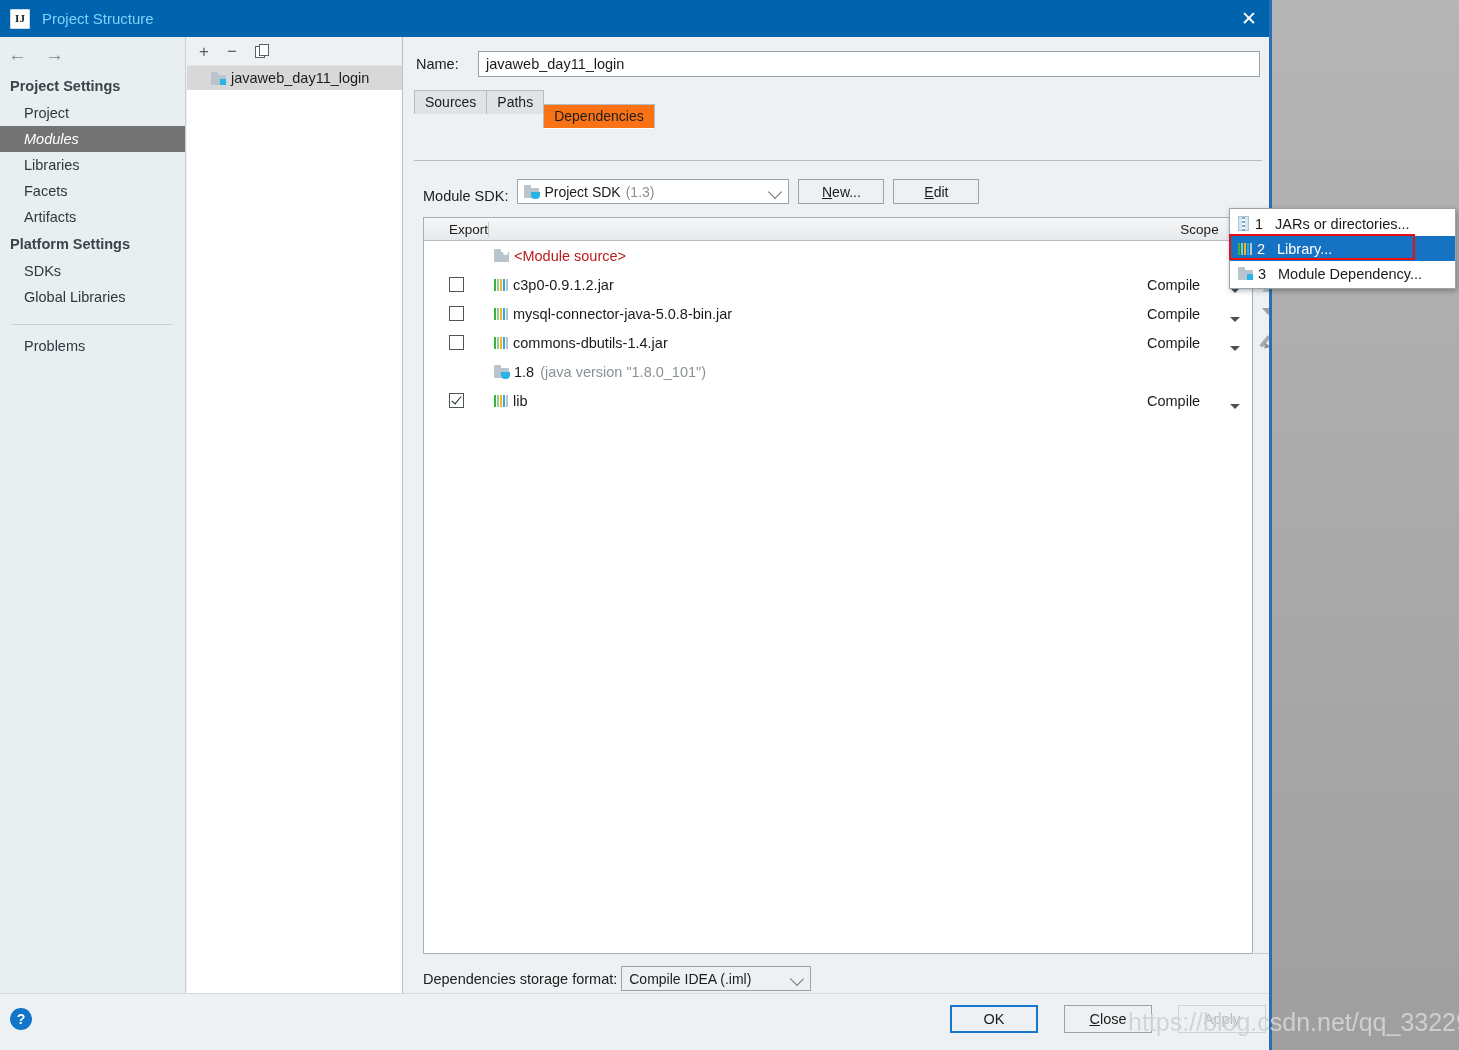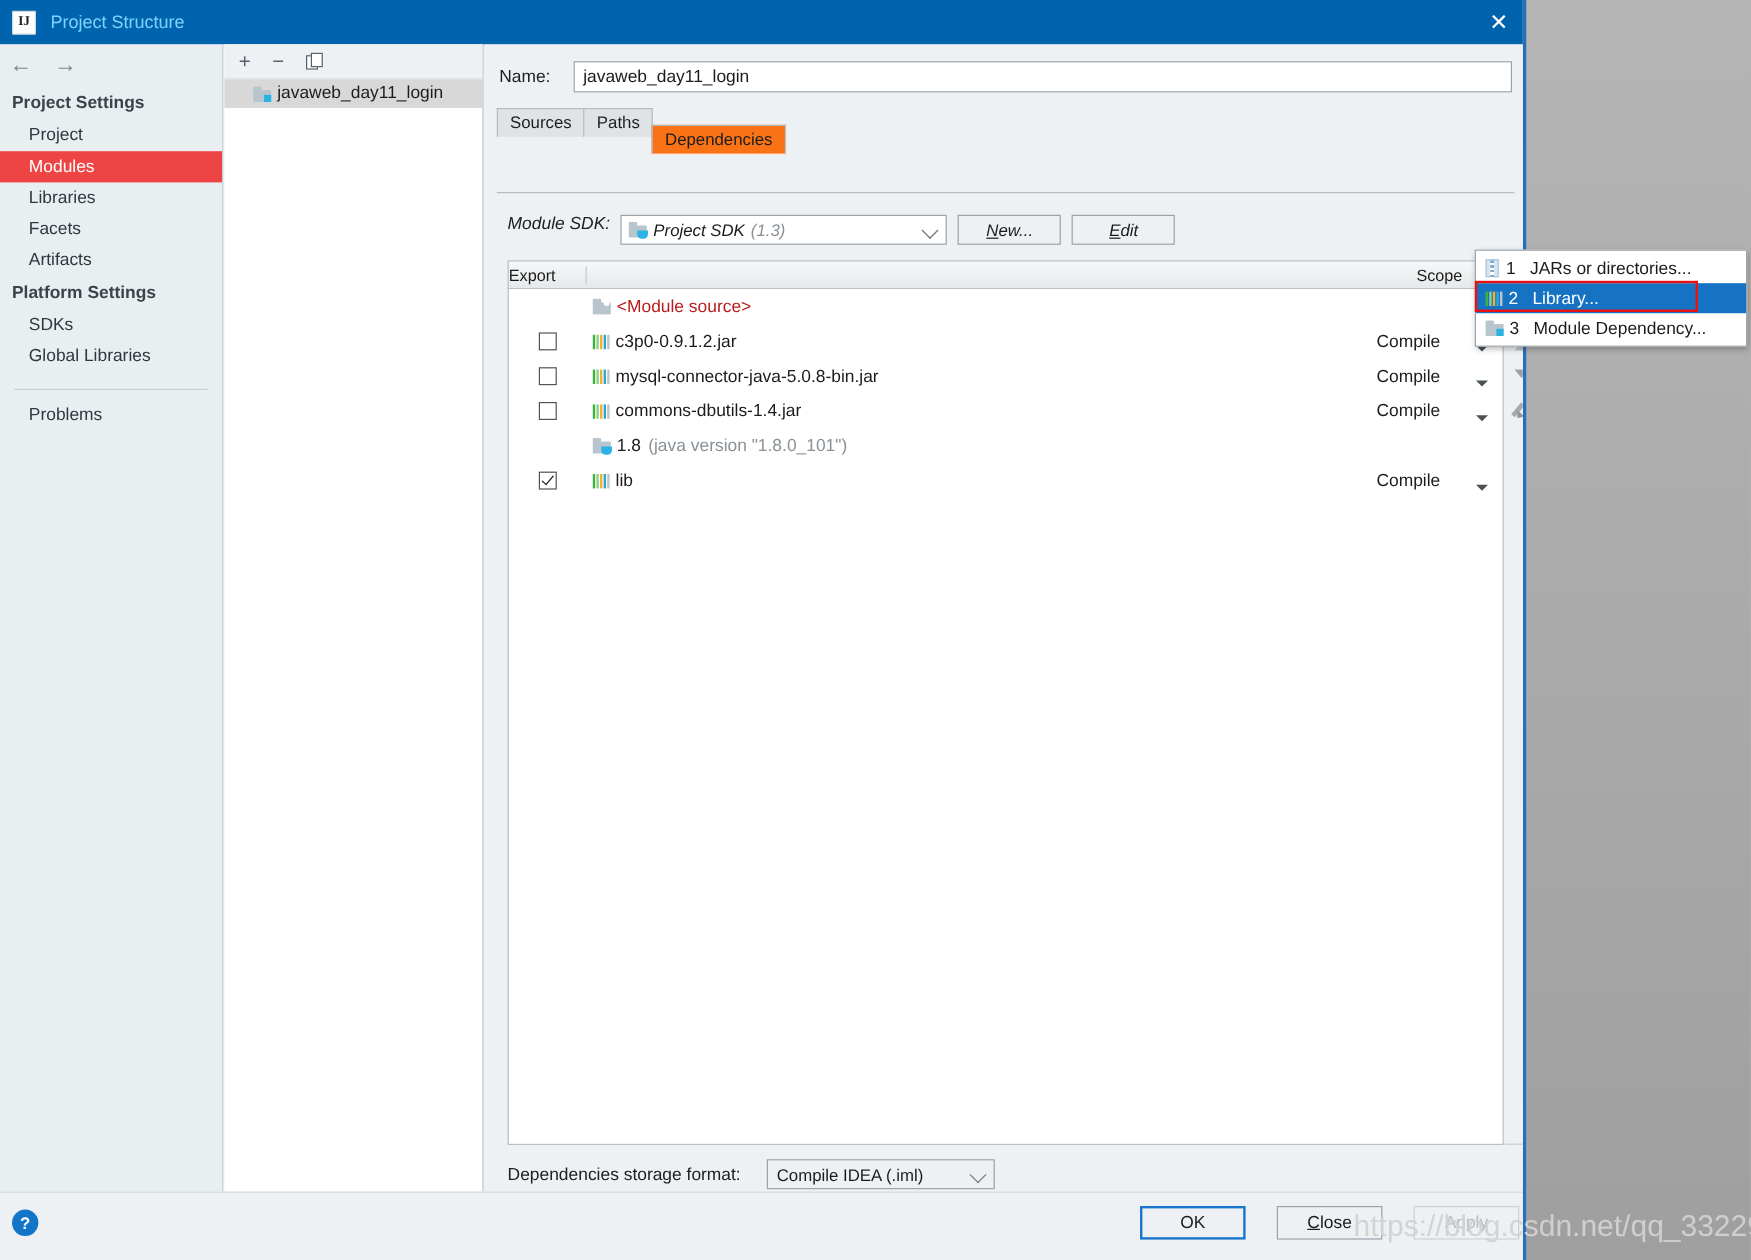--- a/index.html
+++ b/index.html
@@ -80,22 +80,23 @@
     font-weight: bold;
     color: #3b444a;
     padding: 6px 0 6px 10px;
   }
   .sb-item {
     font-size: 14.5px;
     color: #2f383e;
     padding: 5px 0 5px 24px;
   }
   .sb-item.selected {
-    background: #ef4444;
+    background: #737373;
     color: #ffffff;
+    font-style: italic;
   }
   .sb-sep {
     height: 1px; background: #c9d1d6;
     margin: 14px 12px 8px 12px;
   }
 
   
   .modpanel {
     position:absolute; left:187px; top:37px;
     width: 216px; height: 956px;
@@ -224,24 +225,23 @@
   }
   .tabcontent{
     position:absolute; left:10px; top:123px;
     width: 848px; height: 812px;
     background:#eef1f3;
     border-top:1px solid #b5bcc2;
     box-sizing:border-box;
   }
 
   .sdkrow{
-    display:flex; align-items:flex-start;
+    display:flex; align-items:flex-end;
     padding: 18px 0 0 9px;
     gap: 9px;
-    font-style: italic;
   }
   .sdklabel{ font-size:14.5px; color:#202020; }
   .sdkcombo{
     width:272px; height:25px;
     background:#ffffff;
     border:1px solid #9aa3aa;
     display:flex; align-items:center;
     padding: 0 4px 0 6px;
     box-sizing:border-box;
     font-size:14px; color:#1b1b1b;
@@ -275,21 +275,21 @@
     display:flex; flex-direction:column;
   }
   .thead{
     height:22px;
     background: linear-gradient(180deg,#f6f7f8 0%,#e6e9eb 100%);
     border-bottom:1px solid #b9c0c5;
     display:flex; align-items:center;
     font-size:13.5px; color:#1b1b1b;
     flex:none;
   }
-  .th-export{ width:64px; text-align:left; border-right:1px solid #c3c9ce; }
+  .th-export{ width:64px; text-align:right; border-right:1px solid #c3c9ce; }
   .th-mid{ flex:1; border-right:1px solid #c3c9ce; }
   .th-scope{ width:105px; text-align:center; }
   .tbody{ flex:1; background:#ffffff; }
   .trow{
     height:29px;
     display:flex; align-items:center;
     font-size:14.5px; color:#1b1b1b;
   }
   .c-export{ width:64px; display:flex; align-items:center; justify-content:center; }
   .c-name{ flex:1; display:flex; align-items:center; padding-left:6px; }
@@ -378,21 +378,21 @@
     width: 186px; height: 26px;
     border: 2.5px solid #e81010;
     box-sizing:border-box;
     z-index: 50;
     pointer-events:none;
   }
 
   
   .storagerow{
     position:absolute; left:9px; top:805px;
-    display:flex; align-items:center; gap:22px;
+    display:flex; align-items:center; gap:4px;
   }
   .storagelabel{ font-size:14.5px; color:#202020; }
   .storagecombo{
     width:190px;height:25px;
     background:#eef1f3;
     border:1px solid #9aa3aa;
     display:flex;align-items:center;
     padding:0 4px 0 7px; box-sizing:border-box;
     font-size:14px;color:#1b1b1b; position:relative;
   }

